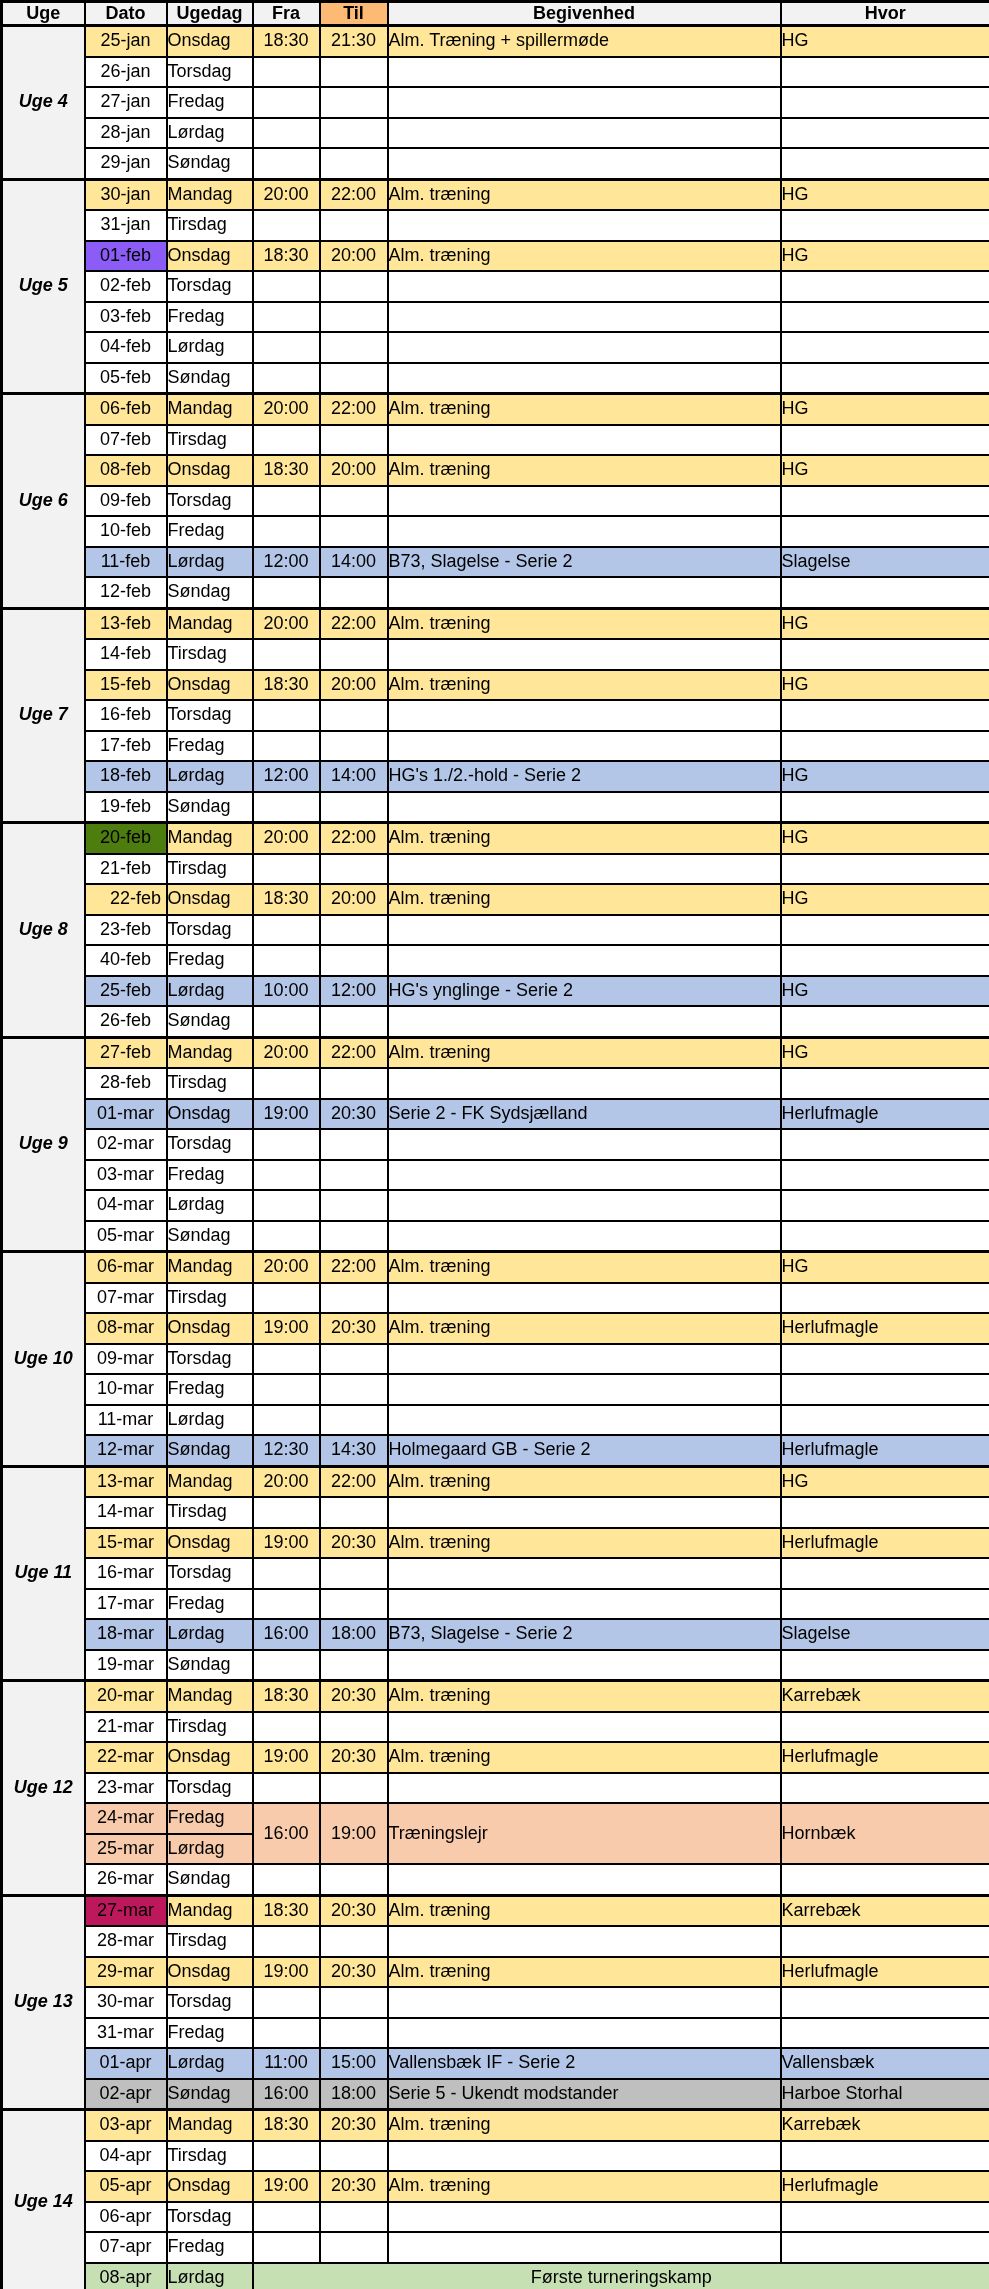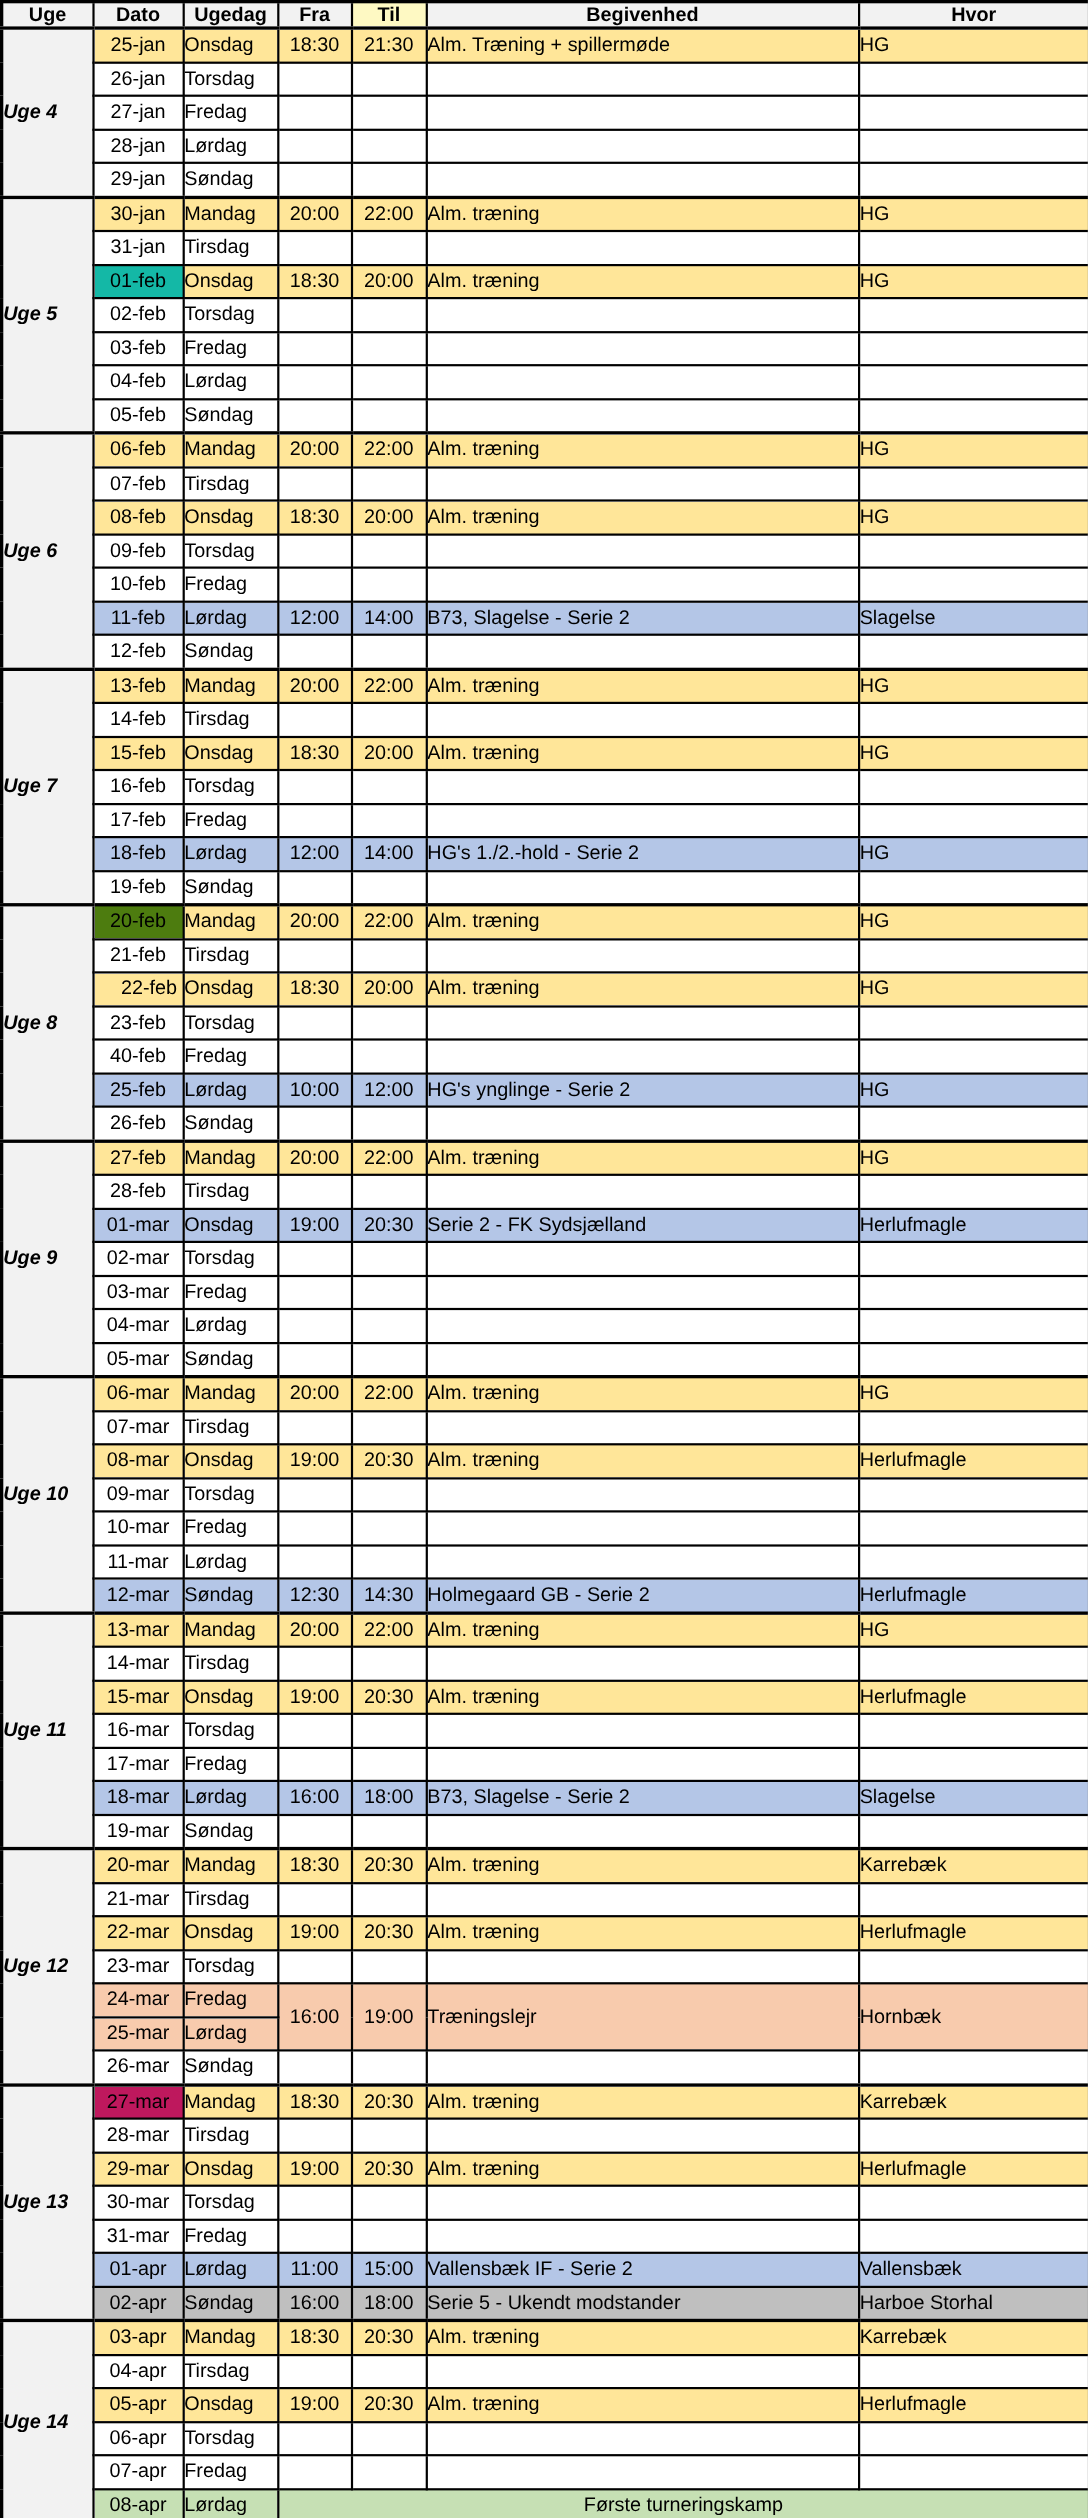--- a/index.html
+++ b/index.html
@@ -24,21 +24,21 @@
   table.schedule thead th {
     height: 21px;
     font-weight: bold;
     text-align: center;
     border-bottom: 3px solid #000;
   }
   table.schedule td { height: 28.5px; background: #ffffff; }
   td.uge {
     font-weight: bold;
     font-style: italic;
-    text-align: left;
+    text-align: center;
     border-right: 3px solid #000;
     font-size: 18px;
   }
   tr.week-start td { border-top: 3px solid #000; }
   td.dato   { text-align: center; }
   td.ugedag { text-align: left; padding-left: 4px; }
   td.fra, td.til { text-align: center; }
   td.beg    { text-align: left; padding-left: 4px; }
   td.beg.center { text-align: center; padding-left: 0; }
   td.hvor   { text-align: left; padding-left: 4px; }
@@ -56,21 +56,21 @@
       <col style="width:68px">
       <col style="width:393px">
       <col style="width:210px">
     </colgroup>
     <thead>
       <tr>
         <th style="background: rgb(242, 242, 242);">Uge</th>
         <th style="background: rgb(242, 242, 242);">Dato</th>
         <th style="background: rgb(242, 242, 242);">Ugedag</th>
         <th style="background: rgb(242, 242, 242);">Fra</th>
-        <th style="background: #fef9c3;">Til</th>
+        <th style="background: #fdba74;">Til</th>
         <th style="background: rgb(242, 242, 242);">Begivenhed</th>
         <th style="background: rgb(242, 242, 242);">Hvor</th>
       </tr>
     </thead>
     <tbody>
         <tr class="week-start">
           <td class="uge" rowspan="5" style="background: rgb(242, 242, 242);">Uge 4</td>
           <td class="dato" style="background: rgb(255, 230, 153);">25-jan</td>
           <td class="ugedag" style="background: rgb(255, 230, 153);">Onsdag</td>
           <td class="fra" style="background: rgb(255, 230, 153);">18:30</td>
@@ -121,21 +121,21 @@
         </tr>
         <tr>
           <td class="dato">31-jan</td>
           <td class="ugedag">Tirsdag</td>
           <td class="fra"></td>
           <td class="til"></td>
           <td class="beg"></td>
           <td class="hvor"></td>
         </tr>
         <tr>
-          <td class="dato" style="background: #14b8a6;">01-feb</td>
+          <td class="dato" style="background: #8b5cf6;">01-feb</td>
           <td class="ugedag" style="background: rgb(255, 230, 153);">Onsdag</td>
           <td class="fra" style="background: rgb(255, 230, 153);">18:30</td>
           <td class="til" style="background: rgb(255, 230, 153);">20:00</td>
           <td class="beg" style="background: rgb(255, 230, 153);">Alm. træning</td>
           <td class="hvor" style="background: rgb(255, 230, 153);">HG</td>
         </tr>
         <tr>
           <td class="dato">02-feb</td>
           <td class="ugedag">Torsdag</td>
           <td class="fra"></td>

